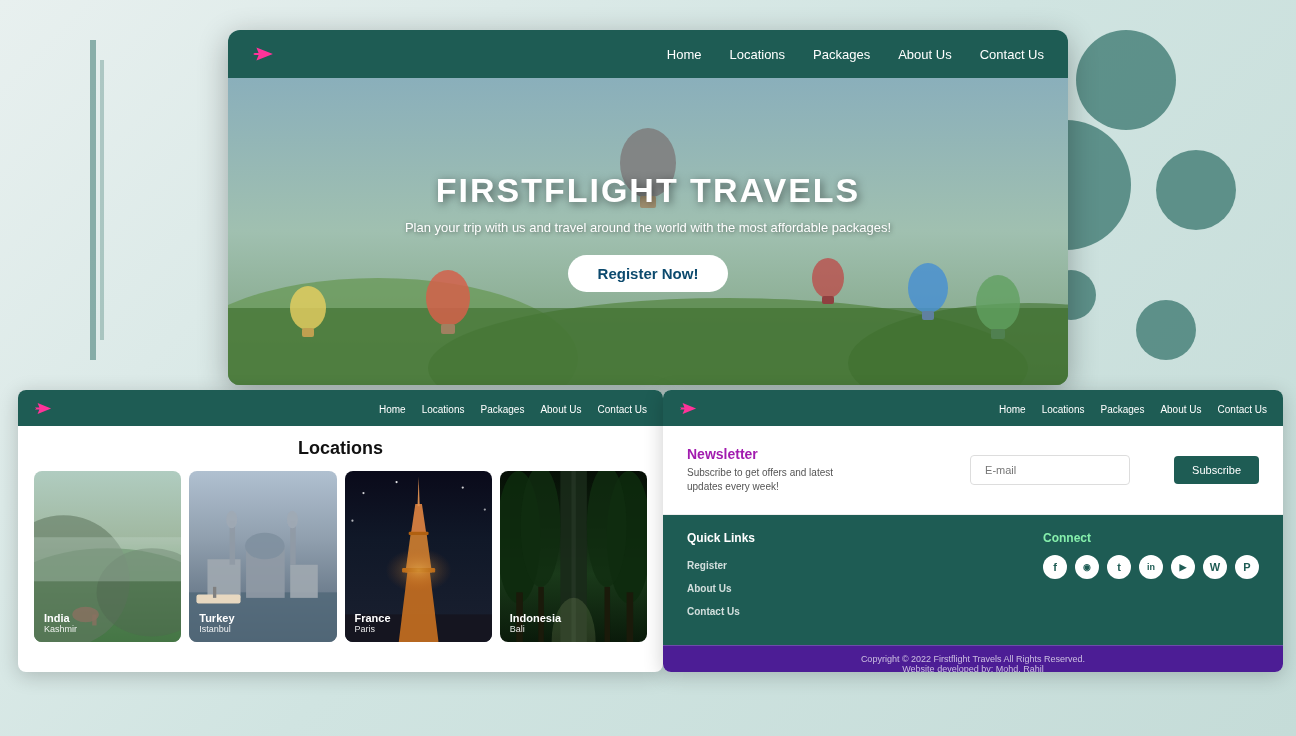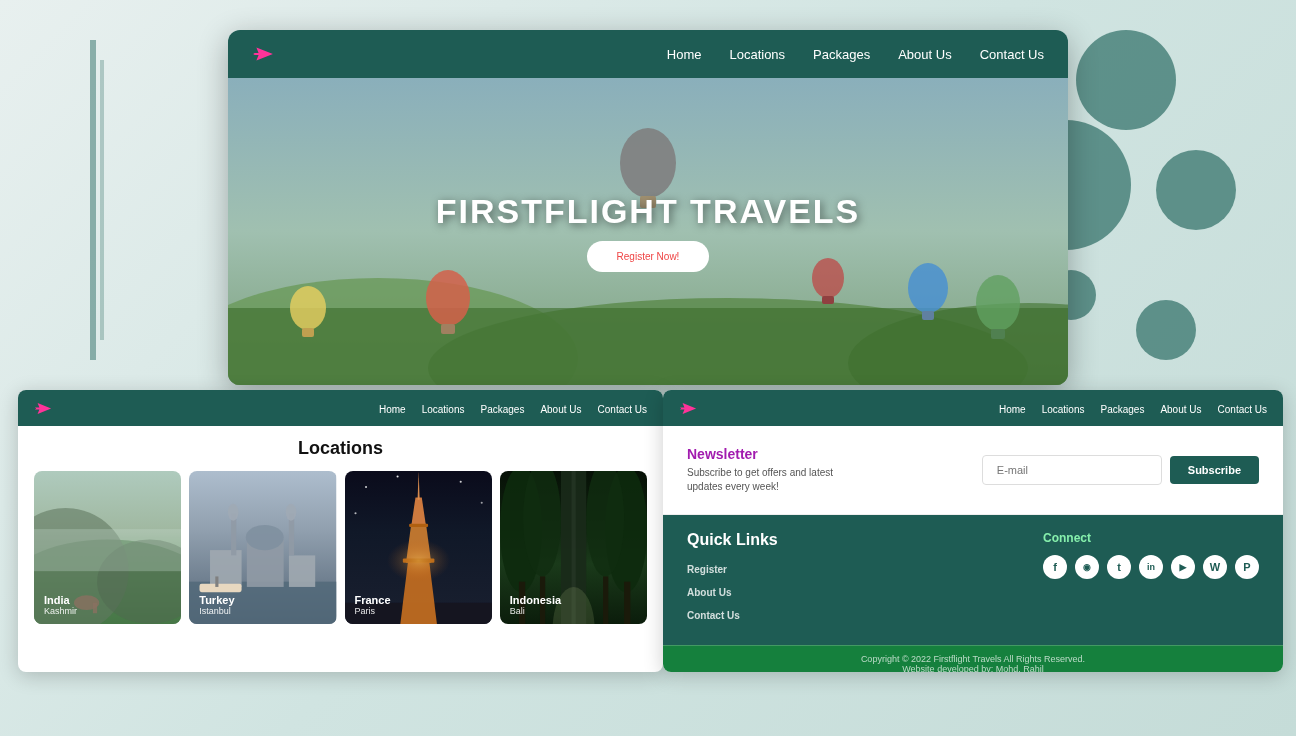--- a/index.html
+++ b/index.html
@@ -113,27 +113,27 @@
 
     .hero-subtitle {
       color: white;
       font-size: 13px;
       text-shadow: 1px 1px 4px rgba(0,0,0,0.5);
       margin-bottom: 20px;
     }
 
     .register-btn {
       background: white;
-      color: #ef4444;
+      color: #0c4a6e;
       border: none;
       padding: 10px 30px;
       border-radius: 25px;
-      font-size: 10px;
+      font-size: 15px;
       cursor: pointer;
-      font-weight: 400;
+      font-weight: 700;
     }
 
     
     .locations-card {
       position: absolute;
       top: 390px;
       left: 18px;
       width: 645px;
       height: 282px;
       background: white;
@@ -176,21 +176,21 @@
     }
 
     .loc-grid {
       display: grid;
       grid-template-columns: repeat(4, 1fr);
       gap: 8px;
     }
 
     .loc-item {
       position: relative;
-      height: 153px;
+      height: 171px;
       border-radius: 8px;
       overflow: hidden;
     }
 
     .loc-label {
       position: absolute;
       bottom: 8px;
       left: 10px;
       color: white;
     }
@@ -266,46 +266,47 @@
       gap: 8px;
       align-items: center;
     }
 
     .email-input {
       padding: 8px 14px;
       border: 1px solid #ddd;
       border-radius: 4px;
       font-size: 11px;
       color: #999;
-      width: 180px;
+      width: 160px;
     }
 
     .subscribe-btn {
       background: #1e5c54;
       color: white;
       border: none;
       padding: 8px 18px;
       border-radius: 4px;
       font-size: 11px;
       cursor: pointer;
-      font-weight: 700;
+      font-weight: 400;
+      margin-left: 36px;
     }
 
     .footer-section {
       background: #1e5c54;
       padding: 16px 24px;
       display: flex;
       justify-content: space-between;
       flex: 1;
       min-height: 130px;
     }
 
     .quick-links h4 {
       color: white;
-      font-size: 16px;
+      font-size: 12px;
       font-weight: 700;
       margin-bottom: 10px;
     }
 
     .quick-links ul {
       list-style: none;
       font-weight: bold;
     }
 
     .quick-links ul li {
@@ -337,21 +338,21 @@
       background: white;
       display: flex;
       align-items: center;
       justify-content: center;
       font-size: 11px;
       color: #1e5c54;
       font-weight: 700;
     }
 
     .footer-copyright {
-      background: #15803d;
+      background: #4c1d95;
       border-top: 1px solid rgba(255,255,255,0.2);
       padding: 8px 24px;
       text-align: center;
     }
 
     .footer-copyright p {
       color: rgba(255,255,255,0.7);
       font-size: 9px;
     }
 
@@ -428,20 +429,21 @@
 
       <ellipse cx="700" cy="210" rx="20" ry="25" fill="#4a90d0" opacity="0.85"></ellipse>
       <rect x="694" y="233" width="12" height="9" fill="#6080a0" rx="2"></rect>
       <ellipse cx="770" cy="225" rx="22" ry="28" fill="#60a060" opacity="0.8"></ellipse>
       <rect x="763" y="251" width="14" height="10" fill="#508050" rx="2"></rect>
       <ellipse cx="600" cy="200" rx="16" ry="20" fill="#c04040" opacity="0.7"></ellipse>
       <rect x="594" y="218" width="12" height="8" fill="#904040" rx="2"></rect>
     </svg>
     <div class="hero-text-area">
       <h1 class="hero-title">FIRSTFLIGHT TRAVELS</h1>
+      <p class="hero-subtitle">Plan your trip with us and travel around the world with the most affordable packages!</p>
       <button class="register-btn">Register Now!</button>
     </div>
   </div>
 </div>
 
 <div class="locations-card">
   <nav class="loc-navbar">
     <svg width="18" height="13" viewBox="0 0 40 28">
       <path d="M38 14L8 2l4 10H2l3 2-3 2h10l-4 10z" fill="#ff3399"></path>
     </svg>

